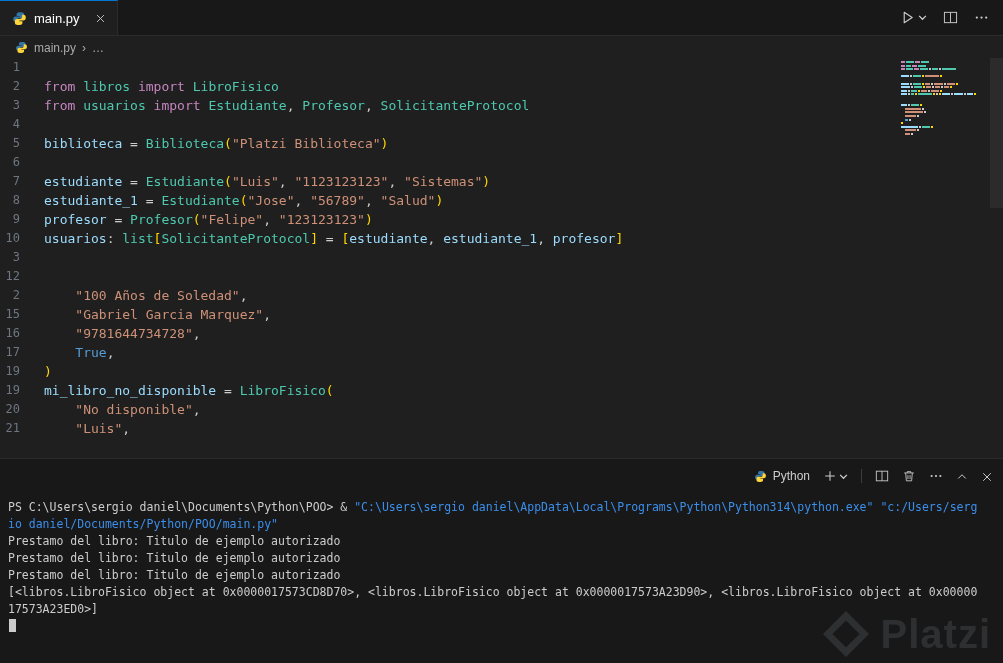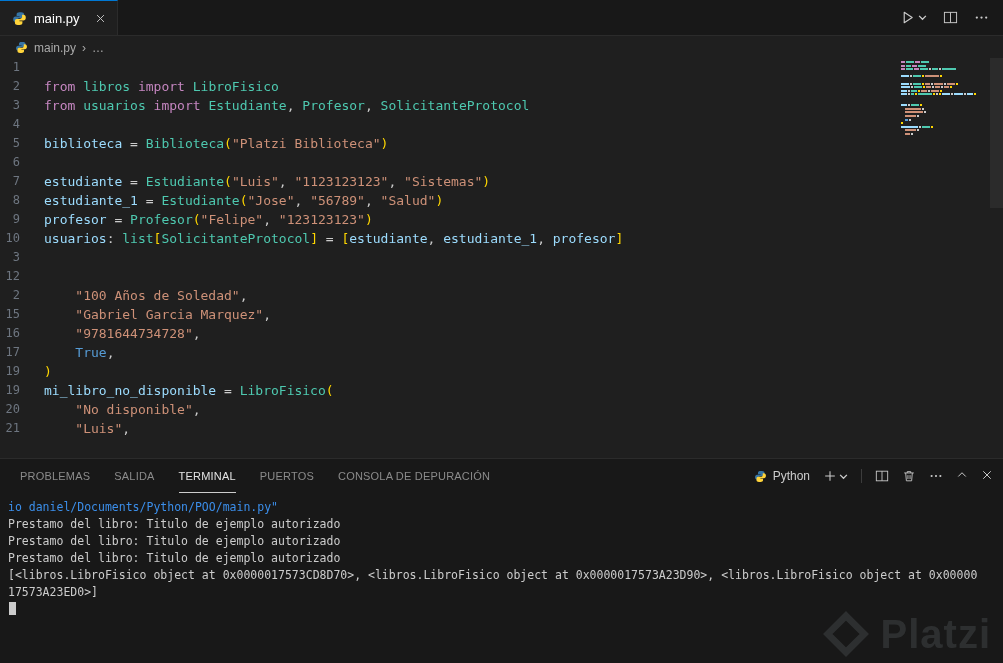--- a/index.html
+++ b/index.html
@@ -77,21 +77,21 @@
     background:var(--bg-chrome,#181818);
     border-top:1px solid var(--border,#2b2b2b);
   }
   .panel-header { height:34px; display:flex; align-items:center; padding:0 10px 0 20px; }
   .panel-tabs { display:flex; gap:24px; height:100%; align-items:stretch; }
   .panel-tab {
     font-size:11px; color:#8b8b8b; display:flex; align-items:center;
     border-bottom:1px solid transparent; cursor:pointer; letter-spacing:.2px;
   }
   .panel-tab.active { color:#e3e3e3; border-bottom-color:#cccccc; }
-  .panel-actions { margin-left:auto; display:flex; align-items:flex-start; gap:13px; }
+  .panel-actions { margin-left:auto; display:flex; align-items:flex-end; gap:13px; }
   .term-profile { display:flex; align-items:center; gap:6px; font-size:12px; color:#cccccc; }
   .plus-group { display:flex; align-items:center; gap:2px; }
   .panel-sep { width:1px; height:14px; background:#3c3c3c; }
 
   .terminal {
     position:absolute; top:35px; left:8px; right:0; bottom:0;
     padding-top:5px; z-index:1;
     font-family:"DejaVu Sans Mono", monospace; font-size:11.5px; line-height:17px;
   }
   .term-line { white-space:pre; height:17px; }
@@ -313,27 +313,20 @@
     <div class="mm-row">
       <span class="mm-tk" style="width: 3px; background: transparent;"></span>
       <span class="mm-tk" style="width: 5px; background: rgb(206, 145, 120);"></span>
       <span class="mm-tk" style="width: 2px; background: rgb(204, 204, 204);"></span>
     </div>
   </div>
 <div class="scrollbar"></div>
 
 <div class="panel">
   <div class="panel-header">
-    <div class="panel-tabs">
-        <div class="panel-tab">PROBLEMAS</div>
-        <div class="panel-tab">SALIDA</div>
-        <div class="panel-tab active">TERMINAL</div>
-        <div class="panel-tab">PUERTOS</div>
-        <div class="panel-tab">CONSOLA DE DEPURACIÓN</div>
-      </div>
     <div class="panel-actions">
       <span class="term-profile">
         <svg width="13" height="13" viewBox="0 0 16 16">
           <path fill="#3674A5" d="M7.9 1.2c-1.8 0-3 .8-3 2.1v1.9h3.2v.7H3.8c-1.5 0-2.5 1.1-2.5 3s1 3 2.5 3h1.4V10c0-1.4 1.2-2.4 2.6-2.4h3.2c1 0 1.9-.9 1.9-2V3.3c0-1.3-1.3-2.1-3.2-2.1z"></path>
           <path fill="#FFD43B" d="M8.1 14.8c1.8 0 3-.8 3-2.1v-1.9H7.9v-.7h4.3c1.5 0 2.5-1.1 2.5-3s-1-3-2.5-3h-1.4V6c0 1.4-1.2 2.4-2.6 2.4H5c-1 0-1.9.9-1.9 2v2.3c0 1.3 1.3 2.1 3 2.1z"></path>
         </svg>
         <span>Python</span>
       </span>
       <span class="plus-group icon-btn">
         <svg width="14" height="14" viewBox="0 0 16 16">
@@ -376,20 +369,21 @@
   </div>
 
   <div class="watermark">
     <svg width="46" height="46" viewBox="0 0 48 48">
         <path d="M24 5 L43 24 L24 43 L5 24 Z" fill="none" stroke="currentColor" stroke-width="7"></path>
       </svg>
     <span class="wm-text">Platzi</span>
   </div>
 
   <div class="terminal">
+      <div class="term-line"><span class="tk-pl">PS C:\Users\sergio daniel\Documents\Python\POO&gt; &amp; </span><span class="tk-tstr">"C:\Users\sergio daniel\AppData\Local\Programs\Python\Python314\python.exe"</span><span class="tk-pl"> </span><span class="tk-tstr">"c:/Users/serg</span></div>
       <div class="term-line"><span class="tk-tstr">io daniel/Documents/Python/POO/main.py"</span></div>
       <div class="term-line"><span class="tk-pl">Prestamo del libro: Titulo de ejemplo autorizado</span></div>
       <div class="term-line"><span class="tk-pl">Prestamo del libro: Titulo de ejemplo autorizado</span></div>
       <div class="term-line"><span class="tk-pl">Prestamo del libro: Titulo de ejemplo autorizado</span></div>
       <div class="term-line"><span class="tk-pl">[&lt;libros.LibroFisico object at 0x0000017573CD8D70&gt;, &lt;libros.LibroFisico object at 0x0000017573A23D90&gt;, &lt;libros.LibroFisico object at 0x00000</span></div>
       <div class="term-line"><span class="tk-pl">17573A23ED0&gt;]</span></div>
       <div class="term-line"><span class="term-cursor"></span></div>
     </div>
 </div>
 

